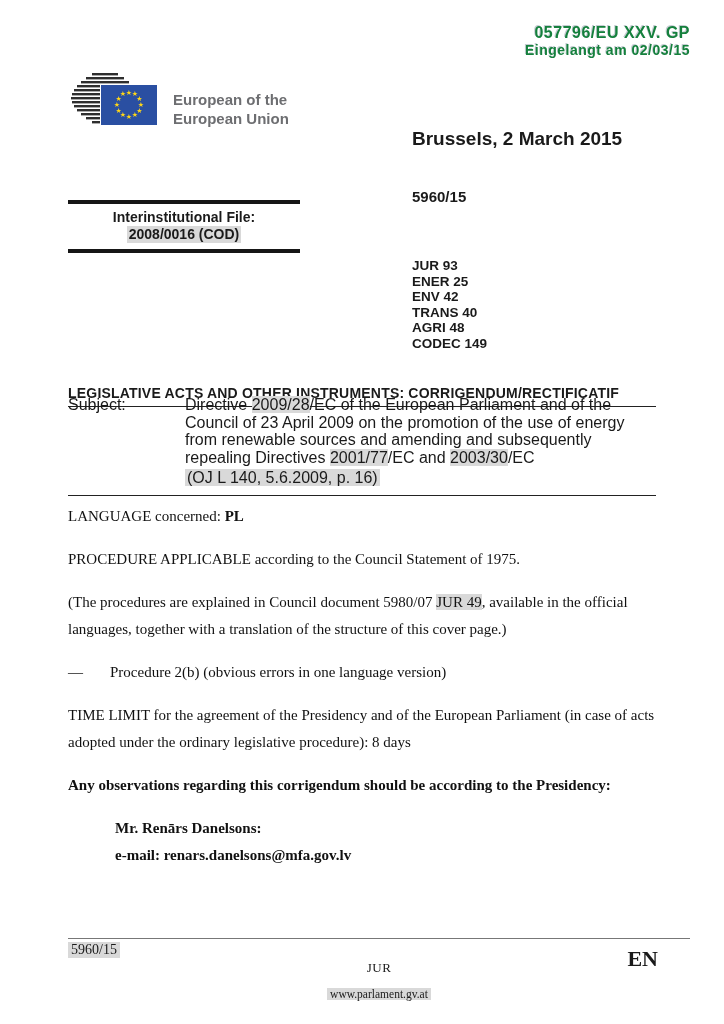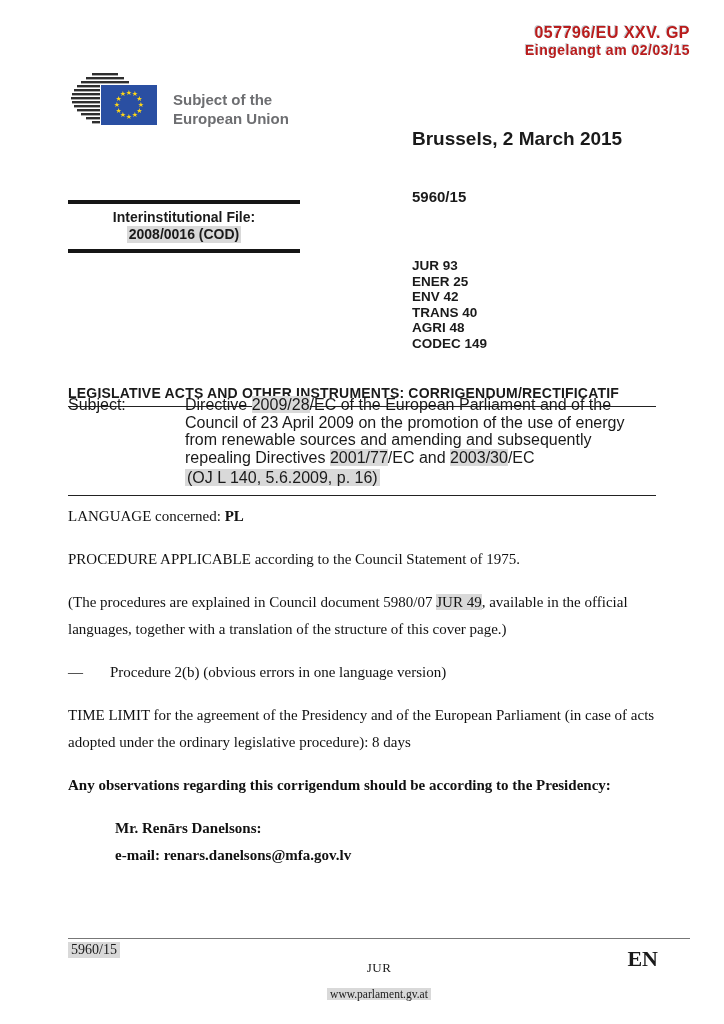--- a/index.html
+++ b/index.html
@@ -11,21 +11,21 @@
     font-family:"Liberation Sans", sans-serif;
     color:#1a1a1a;
     overflow:hidden;
   }
   .hl{background:#d9d9d9;}
   
   .watermark{
     position:absolute;top:24px;right:34px;
     text-align:right;
     font-weight:700;
-    color:#b91c1c;
+    color:#15803d;
     text-shadow:1px 1px 0 #ffffff, -1px -1px 0 #c6ccd2;
     letter-spacing:.5px;
   }
   .watermark .wm1{font-size:16px;line-height:18px;}
   .watermark .wm2{font-size:14px;line-height:17px;}
   
   .logo{position:absolute;left:68px;top:73px;width:330px;height:56px;}
   .logo-lines{position:absolute;left:0;top:0;}
   .eu-flag{position:absolute;left:32px;top:11px;border:1px solid #fff;}
   .org-name{
@@ -129,21 +129,21 @@
         <text x="34" y="31.9">★</text>
         <text x="28" y="33.5">★</text>
         <text x="22" y="31.9">★</text>
         <text x="17.61" y="27.5">★</text>
         <text x="16" y="21.5">★</text>
         <text x="17.61" y="15.5">★</text>
         <text x="22" y="11.1">★</text>
       </g>
     </svg>
     <div class="org-name">
-      <div>Subject of the</div>
+      <div>European of the</div>
       <div>European Union</div>
     </div>
   </div>
 
   <div class="place-date">Brussels, 2 March 2015</div>
   <div class="doc-number">5960/15</div>
 
   <div class="interfile">
     <div>Interinstitutional File:</div>
     <div><span class="file hl">2008/0016 (COD)</span></div>

